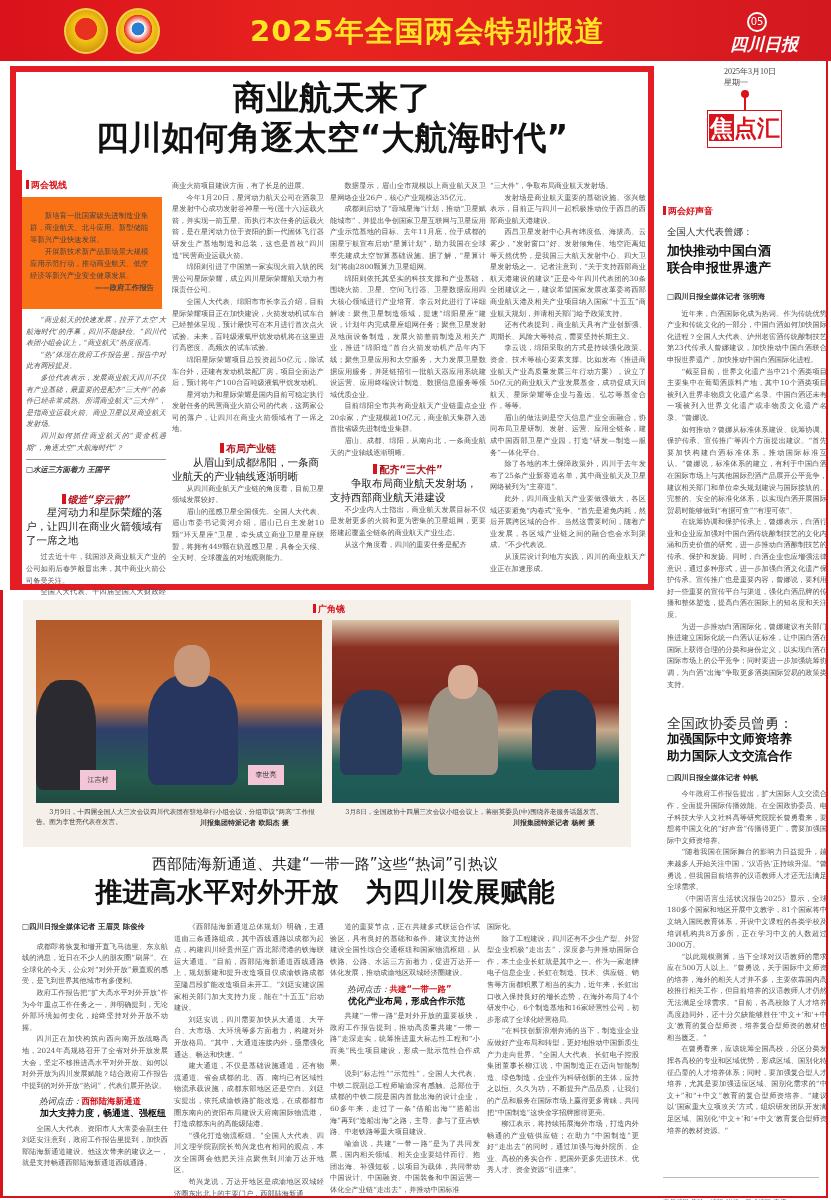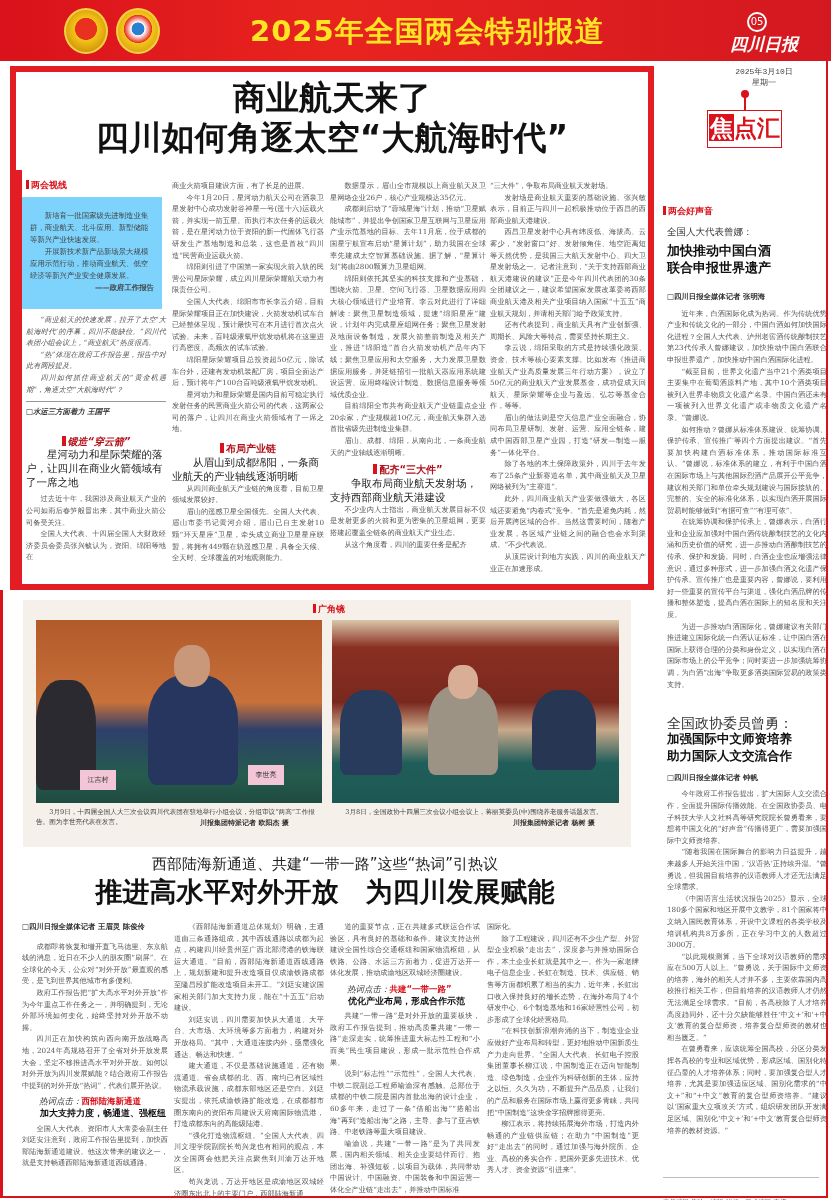--- a/index.html
+++ b/index.html
@@ -4,38 +4,38 @@
 <style>
   *{box-sizing:border-box;margin:0;padding:0}
   body{width:831px;height:1200px;background:#fff;font-family:"DejaVu Serif",serif;color:#333;overflow:hidden;position:relative}
   .masthead{position:absolute;left:0;top:0;width:831px;height:61px;background:linear-gradient(90deg,#d9121b,#e8241f 40%,#d41820);}
   .emblem{position:absolute;top:8px;width:44px;height:46px;border-radius:50%;background:radial-gradient(circle at 50% 45%,#e8311f 35%,#f5c518 37%,#e0a90f 60%,#b47a0a 100%);border:2px solid #f3cf43}
   .emblem.e1{left:64px}
   .emblem.e2{left:116px;background:radial-gradient(circle at 50% 45%,#2a7fd0 20%,#fff 22%,#e8311f 45%,#f5c518 47%,#c58e0f 100%)}
   .mast-title{position:absolute;left:250px;top:12px;font-family:"DejaVu Sans",sans-serif;font-weight:bold;font-size:29px;color:#ffe424;letter-spacing:1px}
   .page-no{position:absolute;left:747px;top:12px;width:20px;height:20px;border-radius:50%;border:2px solid #fff;color:#fff;font-size:10px;font-family:"DejaVu Sans",sans-serif;text-align:center;line-height:16px}
   .paper-name{position:absolute;left:724px;top:33px;width:80px;text-align:center;color:#fff;font-size:17px;font-weight:bold;font-style:italic}
-  .date{position:absolute;left:724px;top:66px;width:80px;text-align:center;font-size:8px;font-family:Liberation Mono, monospace;color:#444;line-height:11px}
+  .date{position:absolute;left:724px;top:66px;width:80px;text-align:left;font-size:8px;font-family:Liberation Serif, serif;color:#444;line-height:11px}
   .focus-badge{position:absolute;left:707px;top:110px;width:75px;height:38px;border:1.5px solid #d9121b;font-family:"DejaVu Serif",serif;font-weight:bold;font-size:23px;color:#d9121b;text-align:center;line-height:34px}
   .focus-badge .first{background:#d9121b;color:#fff;padding:0 1px}
   .pin{position:absolute;left:741px;top:90px;width:8px;height:8px;border-radius:50%;background:#d9121b}
   .pinline{position:absolute;left:744px;top:97px;width:2px;height:14px;background:#d9121b}
   .right-border{position:absolute;left:826px;top:61px;width:2px;height:1135px;background:#d9121b}
   .bottom-border{position:absolute;left:0;top:1196px;width:828px;height:2px;background:#d9121b}
   .left-border{position:absolute;left:0;top:590px;width:3px;height:606px;background:#d9121b}
 
   .lead-box{position:absolute;left:10px;top:66px;width:644px;height:524px;border:6px solid #e41c24}
   .lead-title{position:absolute;left:16px;top:78px;width:632px;text-align:center;font-family:"DejaVu Sans",sans-serif;font-weight:bold;font-size:33px;color:#111;line-height:40px}
   .leftbar{position:absolute;left:10px;top:170px;width:12px;height:420px;background:#e41c24}
 
   .col{position:absolute;font-size:7.2px;line-height:11.6px;color:#555;text-indent:2em;text-align:justify}
   .col p{margin:0}
   .tag{font-family:"DejaVu Sans",sans-serif;font-weight:bold;font-size:9px;color:#d9121b;text-indent:0}
   .tag:before{content:"";display:inline-block;width:3px;height:9px;background:#d9121b;margin-right:2px;vertical-align:-1px}
-  .quote-box{position:absolute;left:22px;top:197px;width:140px;height:112px;background:#7dd3fc;padding:13px 8px 0 8px;font-size:7.4px;line-height:12px;color:#444;font-family:"DejaVu Sans",sans-serif}
+  .quote-box{position:absolute;left:22px;top:197px;width:140px;height:112px;background:#f97316;padding:13px 8px 0 8px;font-size:7.4px;line-height:12px;color:#444;font-family:"DejaVu Sans",sans-serif}
   .quote-box p{text-indent:2em}
   .quote-src{text-align:right;font-weight:bold}
   .byline{font-family:"DejaVu Sans",sans-serif;font-weight:bold;font-size:7.4px;color:#333;text-indent:0}
   .sub-h{font-family:"DejaVu Sans",sans-serif;font-weight:bold;font-size:10px;color:#b3111a;text-align:center;text-indent:0}
   .sub-h:before{content:"";display:inline-block;width:4px;height:10px;background:#d9121b;margin-right:2px;vertical-align:-1px}
   .sub-sub{font-family:"DejaVu Sans",sans-serif;font-size:10.5px;line-height:14px;color:#222;text-indent:2em;text-align:left}
   .hr{border-top:1px solid #999;margin:6px 0 4px}
 
   .side-tag{position:absolute;left:663px;top:206px}
   .side-h1{position:absolute;left:667px;top:226px;font-family:"DejaVu Sans",sans-serif;font-size:9.5px;color:#333}
@@ -91,20 +91,21 @@
 </div>
 <div class="quote-box">
   <p>新培育一批国家级先进制造业集群，商业航天、北斗应用、新型储能等新兴产业快速发展。</p>
   <p>开展新技术新产品新场景大规模应用示范行动，推动商业航天、低空经济等新兴产业安全健康发展。</p>
   <div class="quote-src">——政府工作报告</div>
 </div>
 
 <div class="col" style="left:26px;top:314px;width:140px;font-style:italic">
   <p>“商业航天的快速发展，拉开了太空‘大航海时代’的序幕，四川不能缺位。”四川代表团小组会议上，“商业航天”热度很高。</p>
   <p>“热”体现在政府工作报告里，报告中对此有两段提及。</p>
+  <p>多位代表表示，发展商业航天四川不仅有产业基础，最重要的是配齐“三大件”的条件已经非常成熟。所谓商业航天“三大件”，是指商业运载火箭、商业卫星以及商业航天发射场。</p>
   <p>四川如何抓住商业航天的“黄金机遇期”，角逐太空“大航海时代”？</p>
   <div class="hr"></div>
   <div class="byline">□水运三方面着力 王国平</div>
   <div style="height:18px"></div>
   <div class="sub-h">锻造“穿云箭”</div>
   <div class="sub-sub" style="font-style:normal">星河动力和星际荣耀的落户，让四川在商业火箭领域有了一席之地</div>
   <div style="height:4px"></div>
   <p style="font-style:normal">过去近十年，我国涉及商业航天产业的公司如雨后春笋般冒出来，其中商业火箭公司备受关注。</p>
   <p style="font-style:normal">全国人大代表、十四届全国人大财政经济委员会委员张兴毓认为，资阳、绵阳等地在</p>
 </div>

